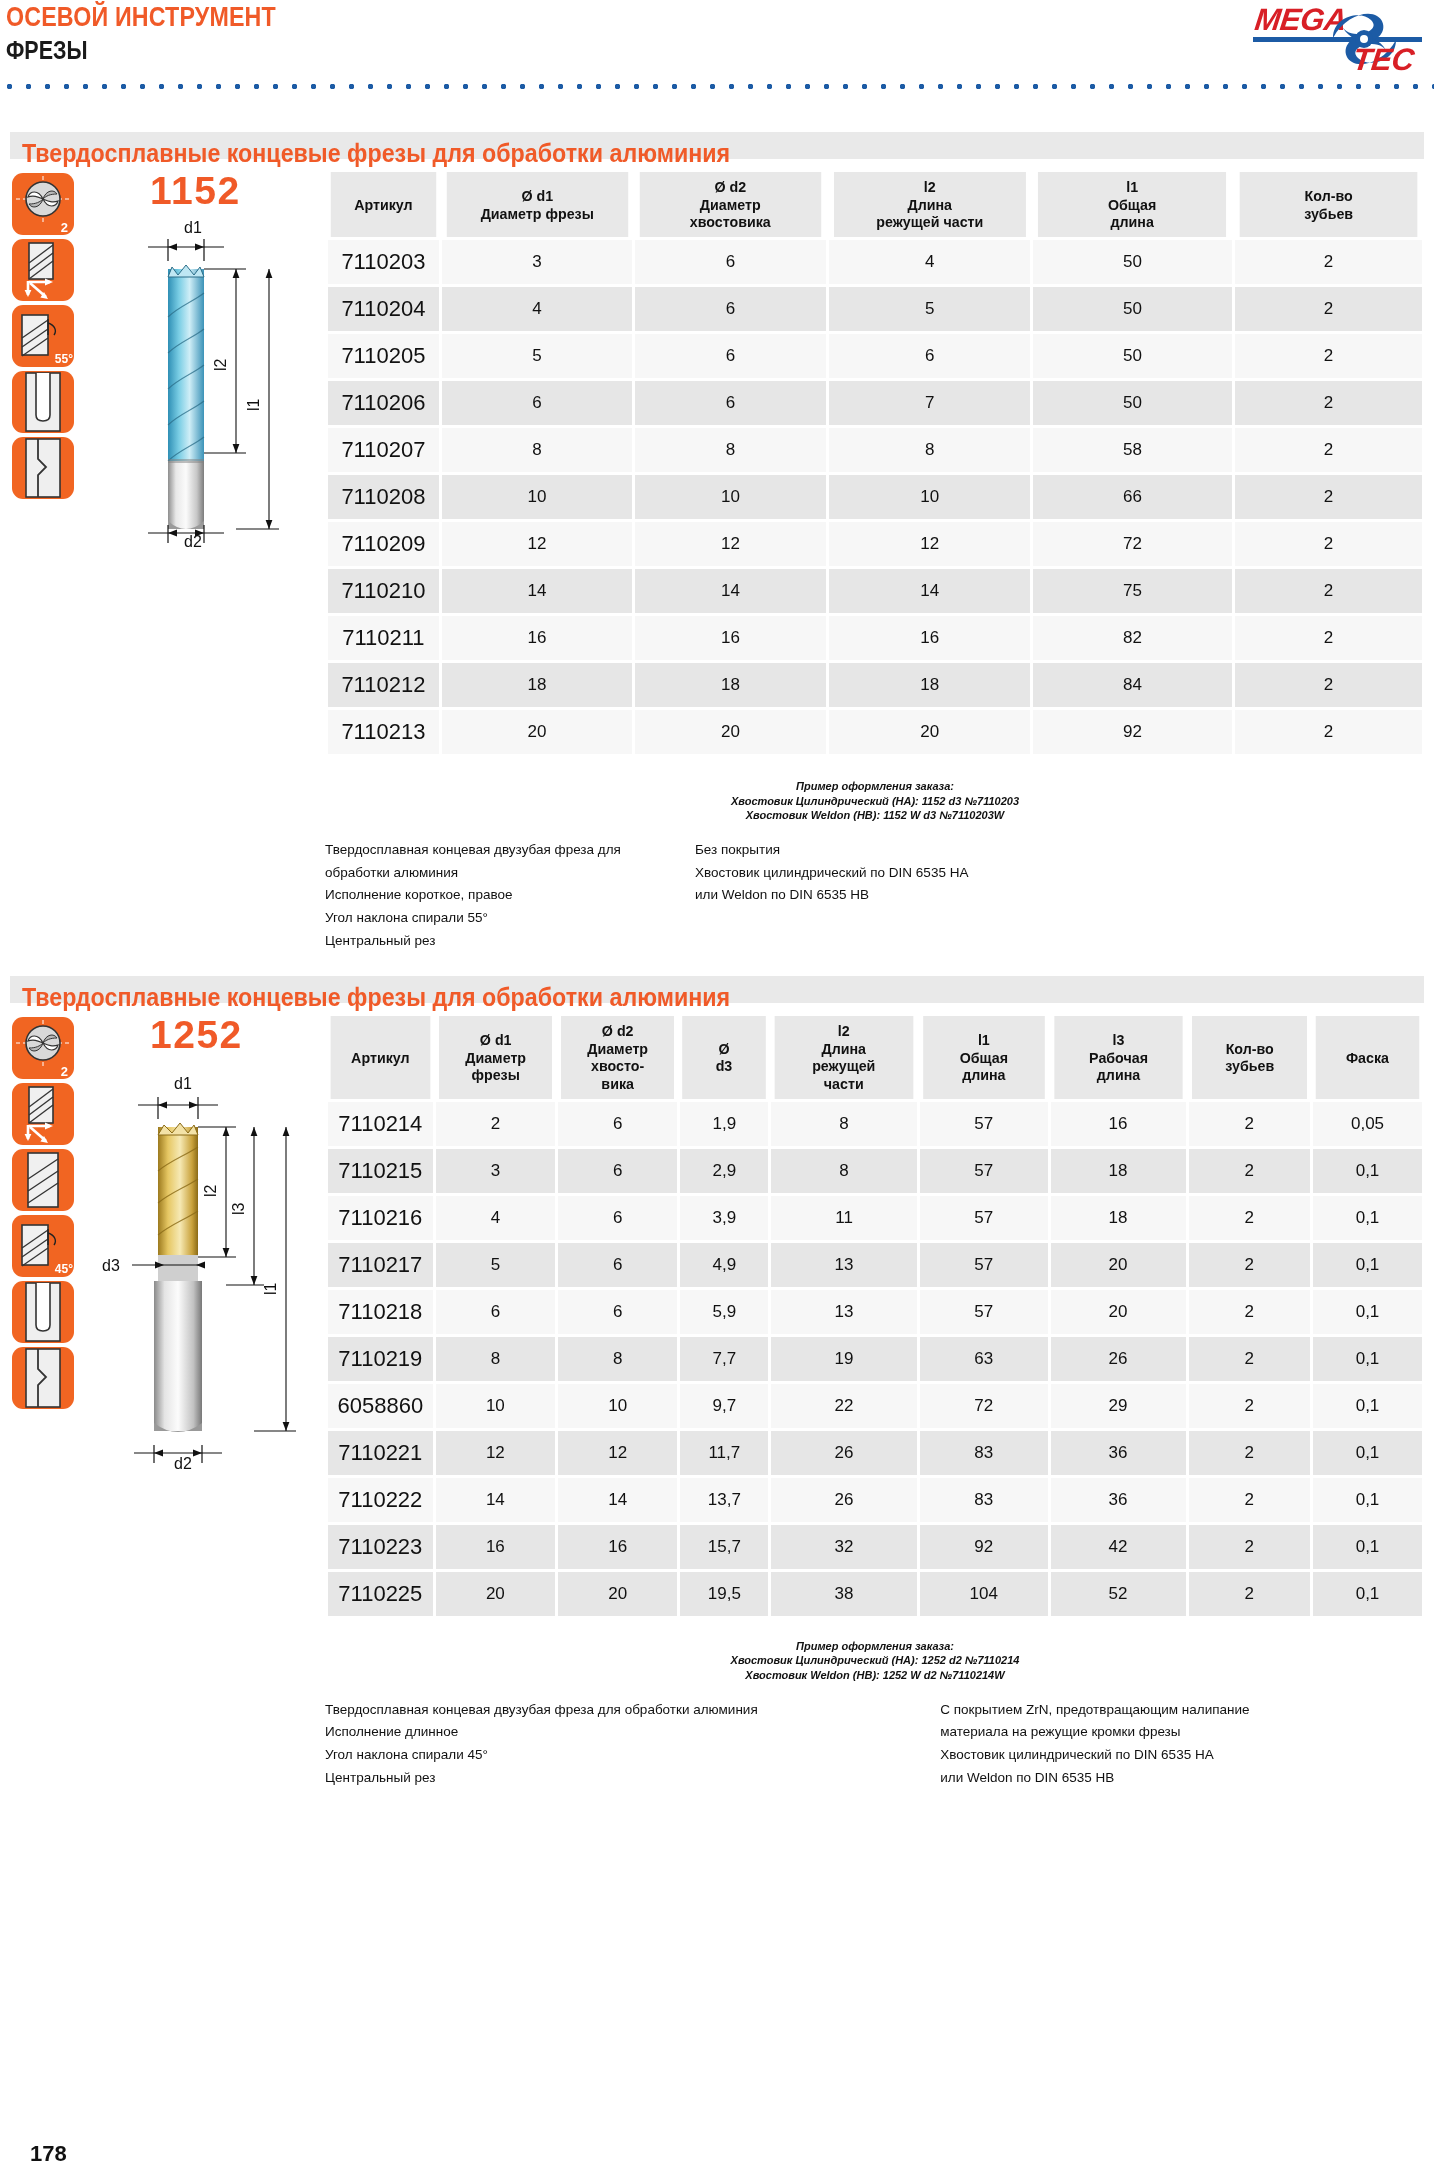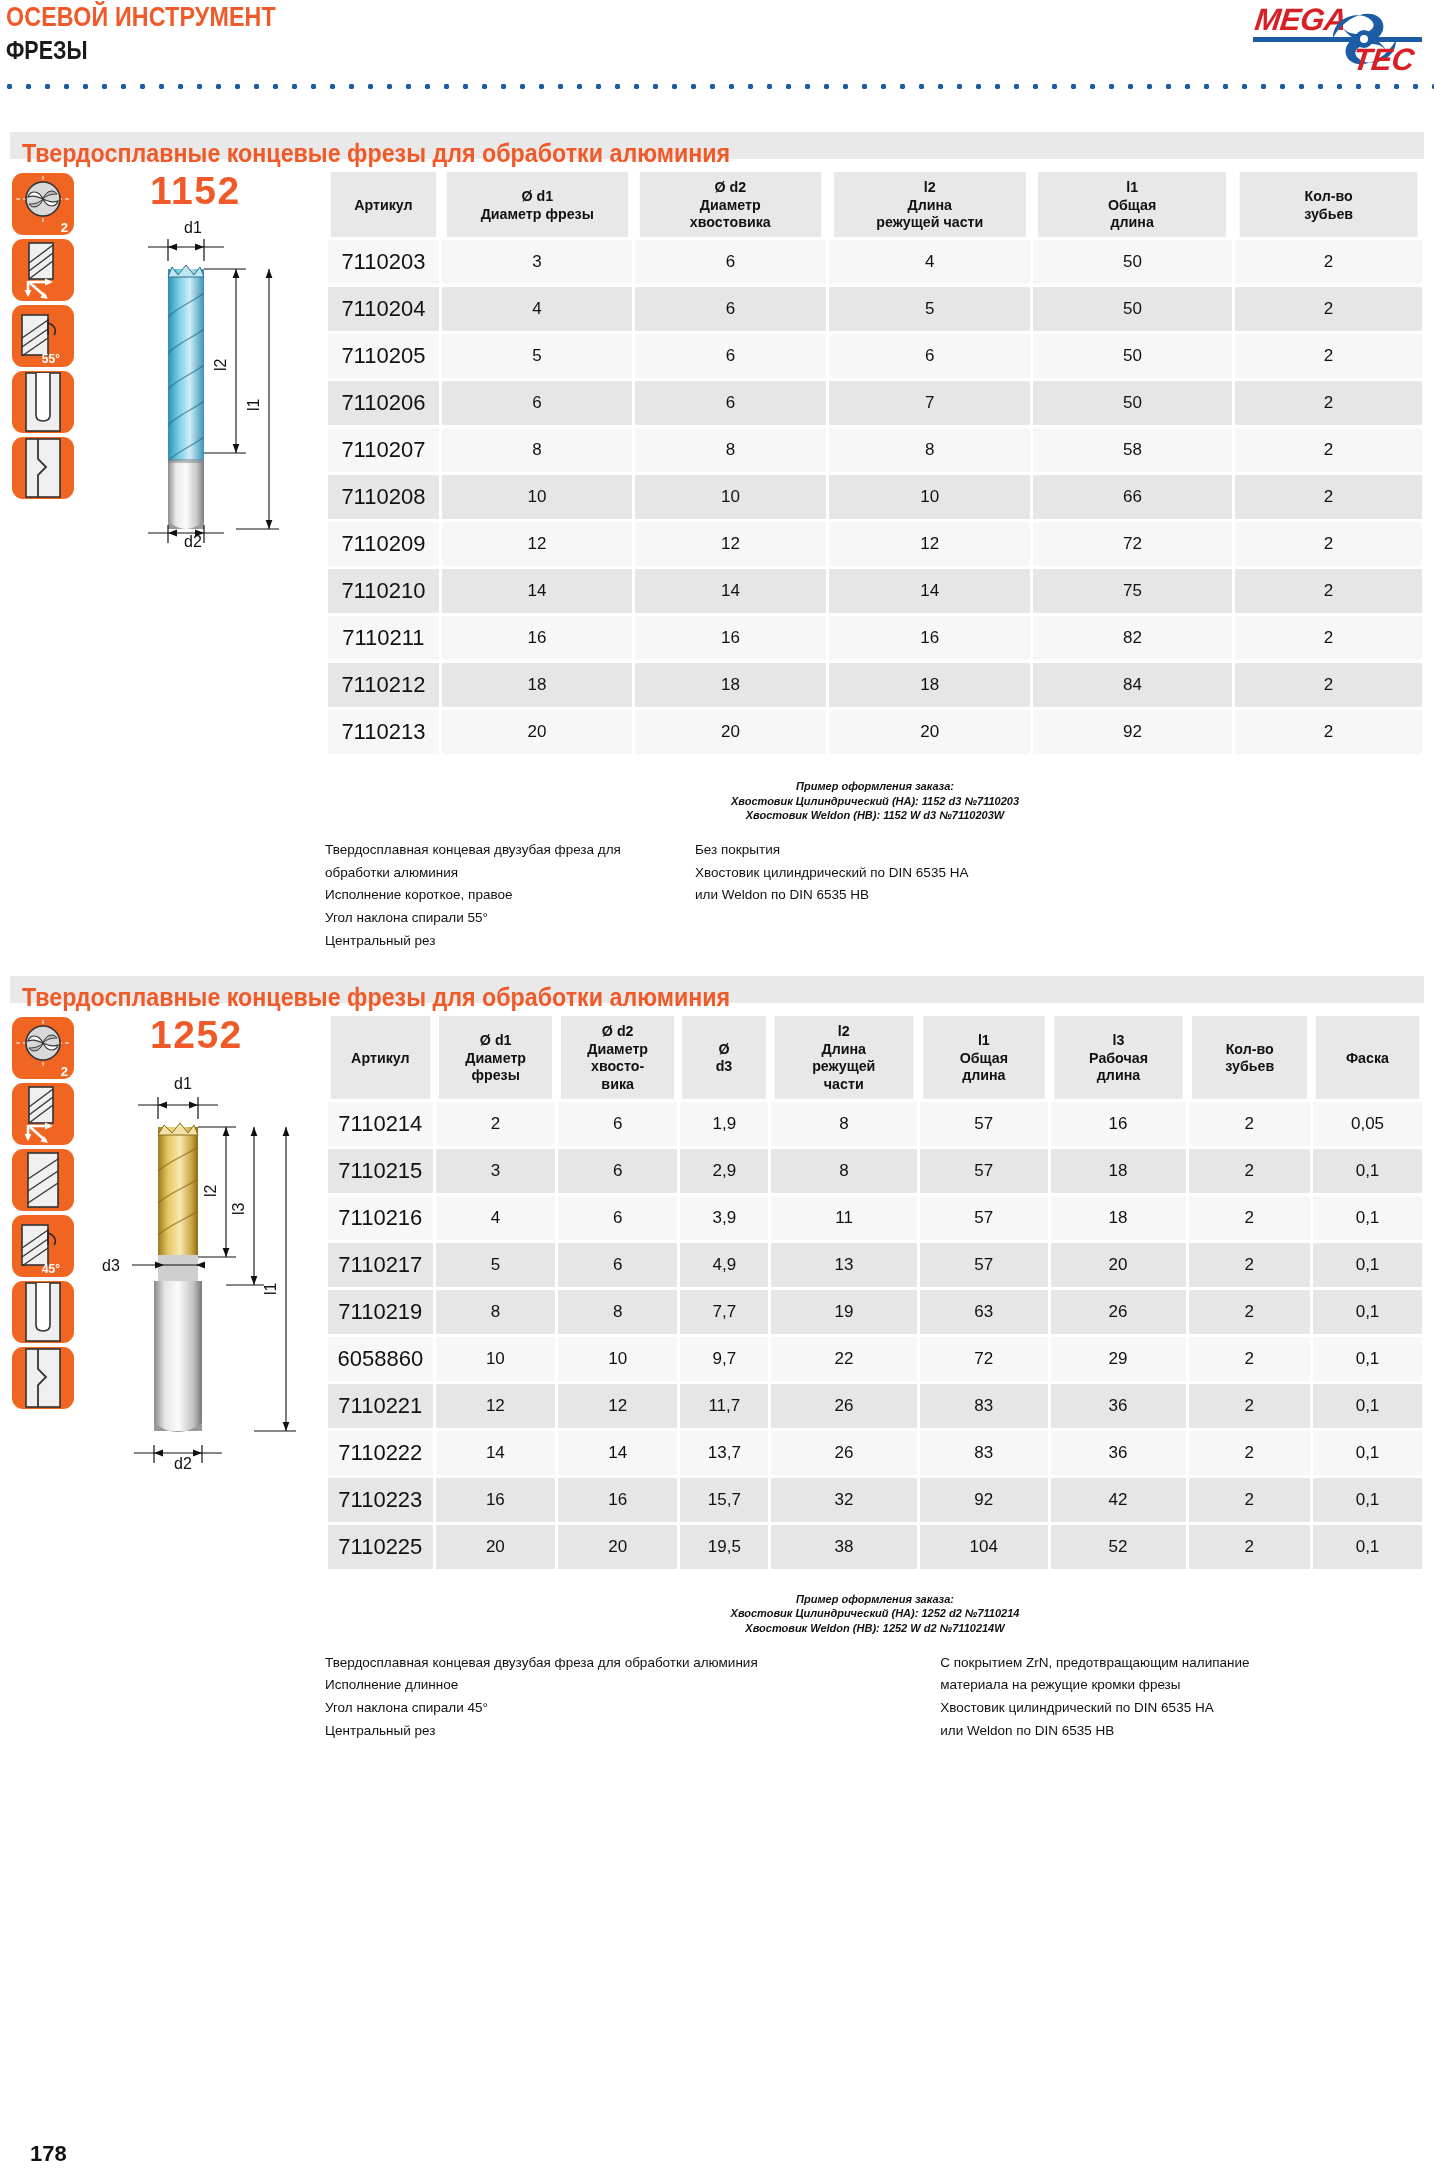--- a/index.html
+++ b/index.html
@@ -60,21 +60,21 @@
   .left-col{position:absolute;left:10px;top:0;width:315px;}
   .icon-strip{position:absolute;left:2px;top:14px;width:62px;}
   .pic{
     width:62px;height:62px;background:#f16522;border-radius:11px;
     margin-bottom:4px;position:relative;overflow:hidden;
   }
   .pic .badge{
     position:absolute;right:6px;bottom:1px;color:#fff;
     font-size:13px;font-weight:bold;line-height:1;
   }
-  .pic .badge.ang{right:14px;bottom:2px;font-size:12px;}
+  .pic .badge.ang{right:1px;bottom:2px;font-size:12px;}
   .prodnum{
     position:absolute;left:140px;top:10px;
     font-size:39px;font-weight:bold;color:#f05a28;
     letter-spacing:1.5px;
   }
   .tool-art{position:absolute;left:96px;top:62px;width:215px;height:330px;}
   
   .tbl-wrap{position:absolute;left:325px;top:10px;width:1100px;}
   table{border-collapse:separate;border-spacing:3px 3px;width:1100px;}
   th{
@@ -662,20 +662,31 @@
             <td class="art">7110217</td>
             <td>5</td>
             <td>6</td>
             <td>4,9</td>
             <td>13</td>
             <td>57</td>
             <td>20</td>
             <td>2</td>
             <td>0,1</td>
           </tr>
+          <tr>
+            <td class="art">7110218</td>
+            <td>6</td>
+            <td>6</td>
+            <td>5,9</td>
+            <td>13</td>
+            <td>57</td>
+            <td>20</td>
+            <td>2</td>
+            <td>0,1</td>
+          </tr>
           <tr class="alt">
             <td class="art">7110219</td>
             <td>8</td>
             <td>8</td>
             <td>7,7</td>
             <td>19</td>
             <td>63</td>
             <td>26</td>
             <td>2</td>
             <td>0,1</td>

